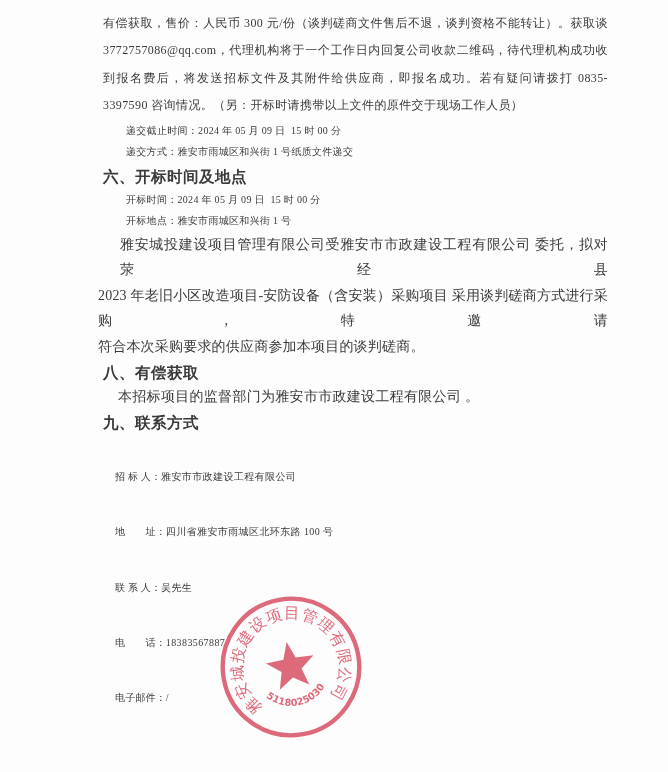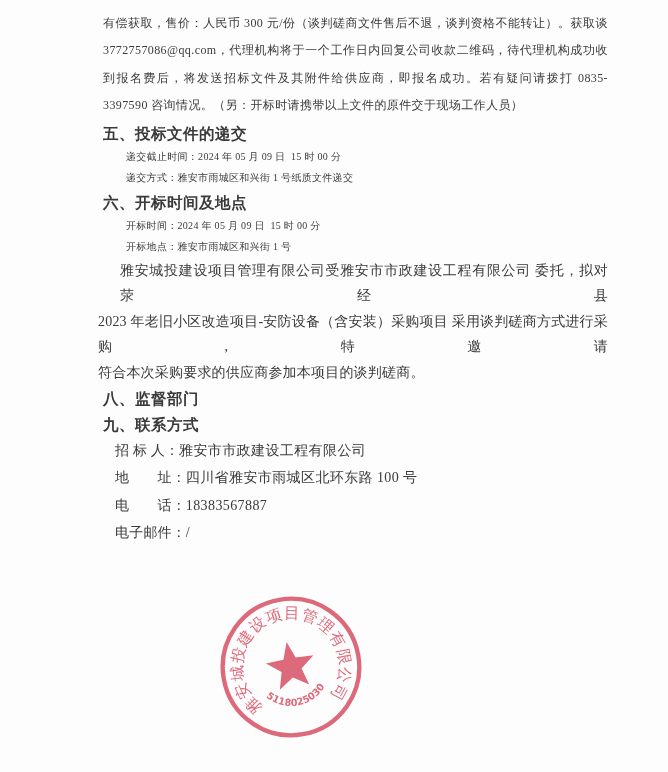--- a/index.html
+++ b/index.html
@@ -10,61 +10,64 @@
   }
   .doc{padding:10px 60px 0 103px;width:505px;}
   .l{font-size:12px;line-height:27.4px;letter-spacing:.4px;}
   .fill{text-align:justify;text-align-last:justify;}
   .h{font-size:15.5px;font-weight:bold;line-height:24px;margin-top:2px;letter-spacing:.5px;}
   .sl{font-size:10px;line-height:21.5px;padding-left:23px;white-space:pre;letter-spacing:.3px;}
   .pl{font-size:14px;line-height:25.5px;letter-spacing:.2px;}
   .pl.ind{padding-left:17px;}
   .pl.out{margin-left:-5px;}
   .s8l{font-size:14px;line-height:24px;padding-left:15px;letter-spacing:.3px;}
-  .crow{font-size:14px;line-height:27.3px;padding-left:12px;}
+  .crow{font-size:10px;line-height:27.3px;padding-left:12px;margin-top:28px;}
   .clabel{display:inline-block;white-space:pre;letter-spacing:.2px;}
   .cvalue{letter-spacing:.4px;}
   .seal{
     position:absolute;left:213px;top:589px;width:156px;height:156px;
     transform:rotate(-10deg);
     mix-blend-mode:multiply;opacity:.82;pointer-events:none;
   }
 </style>
 </head>
 <body>
 
 <div class="doc">
 
   <div class="l fill">有偿获取，售价：人民币 300 元/份（谈判磋商文件售后不退，谈判资格不能转让）。获取谈</div>
   <div class="l fill">3772757086@qq.com，代理机构将于一个工作日内回复公司收款二维码，待代理机构成功收</div>
   <div class="l fill">到报名费后，将发送招标文件及其附件给供应商，即报名成功。若有疑问请拨打 0835-</div>
   <div class="l">3397590 咨询情况。（另：开标时请携带以上文件的原件交于现场工作人员）</div>
 
-  <div class="h">五、投标文件的递交</div>
   <div class="sl">递交截止时间：2024 年 05 月 09 日  15 时 00 分</div>
   <div class="sl">递交方式：雅安市雨城区和兴街 1 号纸质文件递交</div>
 
   <div class="h">六、开标时间及地点</div>
   <div class="sl">开标时间：2024 年 05 月 09 日  15 时 00 分</div>
   <div class="sl">开标地点：雅安市雨城区和兴街 1 号</div>
 
   <div class="pl ind fill">雅安城投建设项目管理有限公司受雅安市市政建设工程有限公司 委托，拟对 荥经县</div>
   <div class="pl out fill">2023 年老旧小区改造项目-安防设备（含安装）采购项目 采用谈判磋商方式进行采购,特邀请</div>
   <div class="pl out">符合本次采购要求的供应商参加本项目的谈判磋商。</div>
 
-  <div class="h">八、监督部门</div>
+  <div class="h">八、有偿获取</div>
+  <div class="s8l">本招标项目的监督部门为雅安市市政建设工程有限公司 。</div>
 
   <div class="h">九、联系方式</div>
 
   <div>
     <div class="crow">
       <span class="clabel">招 标 人</span><span>：</span><span class="cvalue">雅安市市政建设工程有限公司</span>
     </div>
     <div class="crow">
       <span class="clabel">地　　址</span><span>：</span><span class="cvalue">四川省雅安市雨城区北环东路 100 号</span>
+    </div>
+    <div class="crow">
+      <span class="clabel">联 系 人</span><span>：</span><span class="cvalue">吴先生</span>
     </div>
     <div class="crow">
       <span class="clabel">电　　话</span><span>：</span><span class="cvalue">18383567887</span>
     </div>
     <div class="crow">
       <span class="clabel">电子邮件</span><span>：</span><span class="cvalue">/</span>
     </div>
   </div>
 
 </div>

